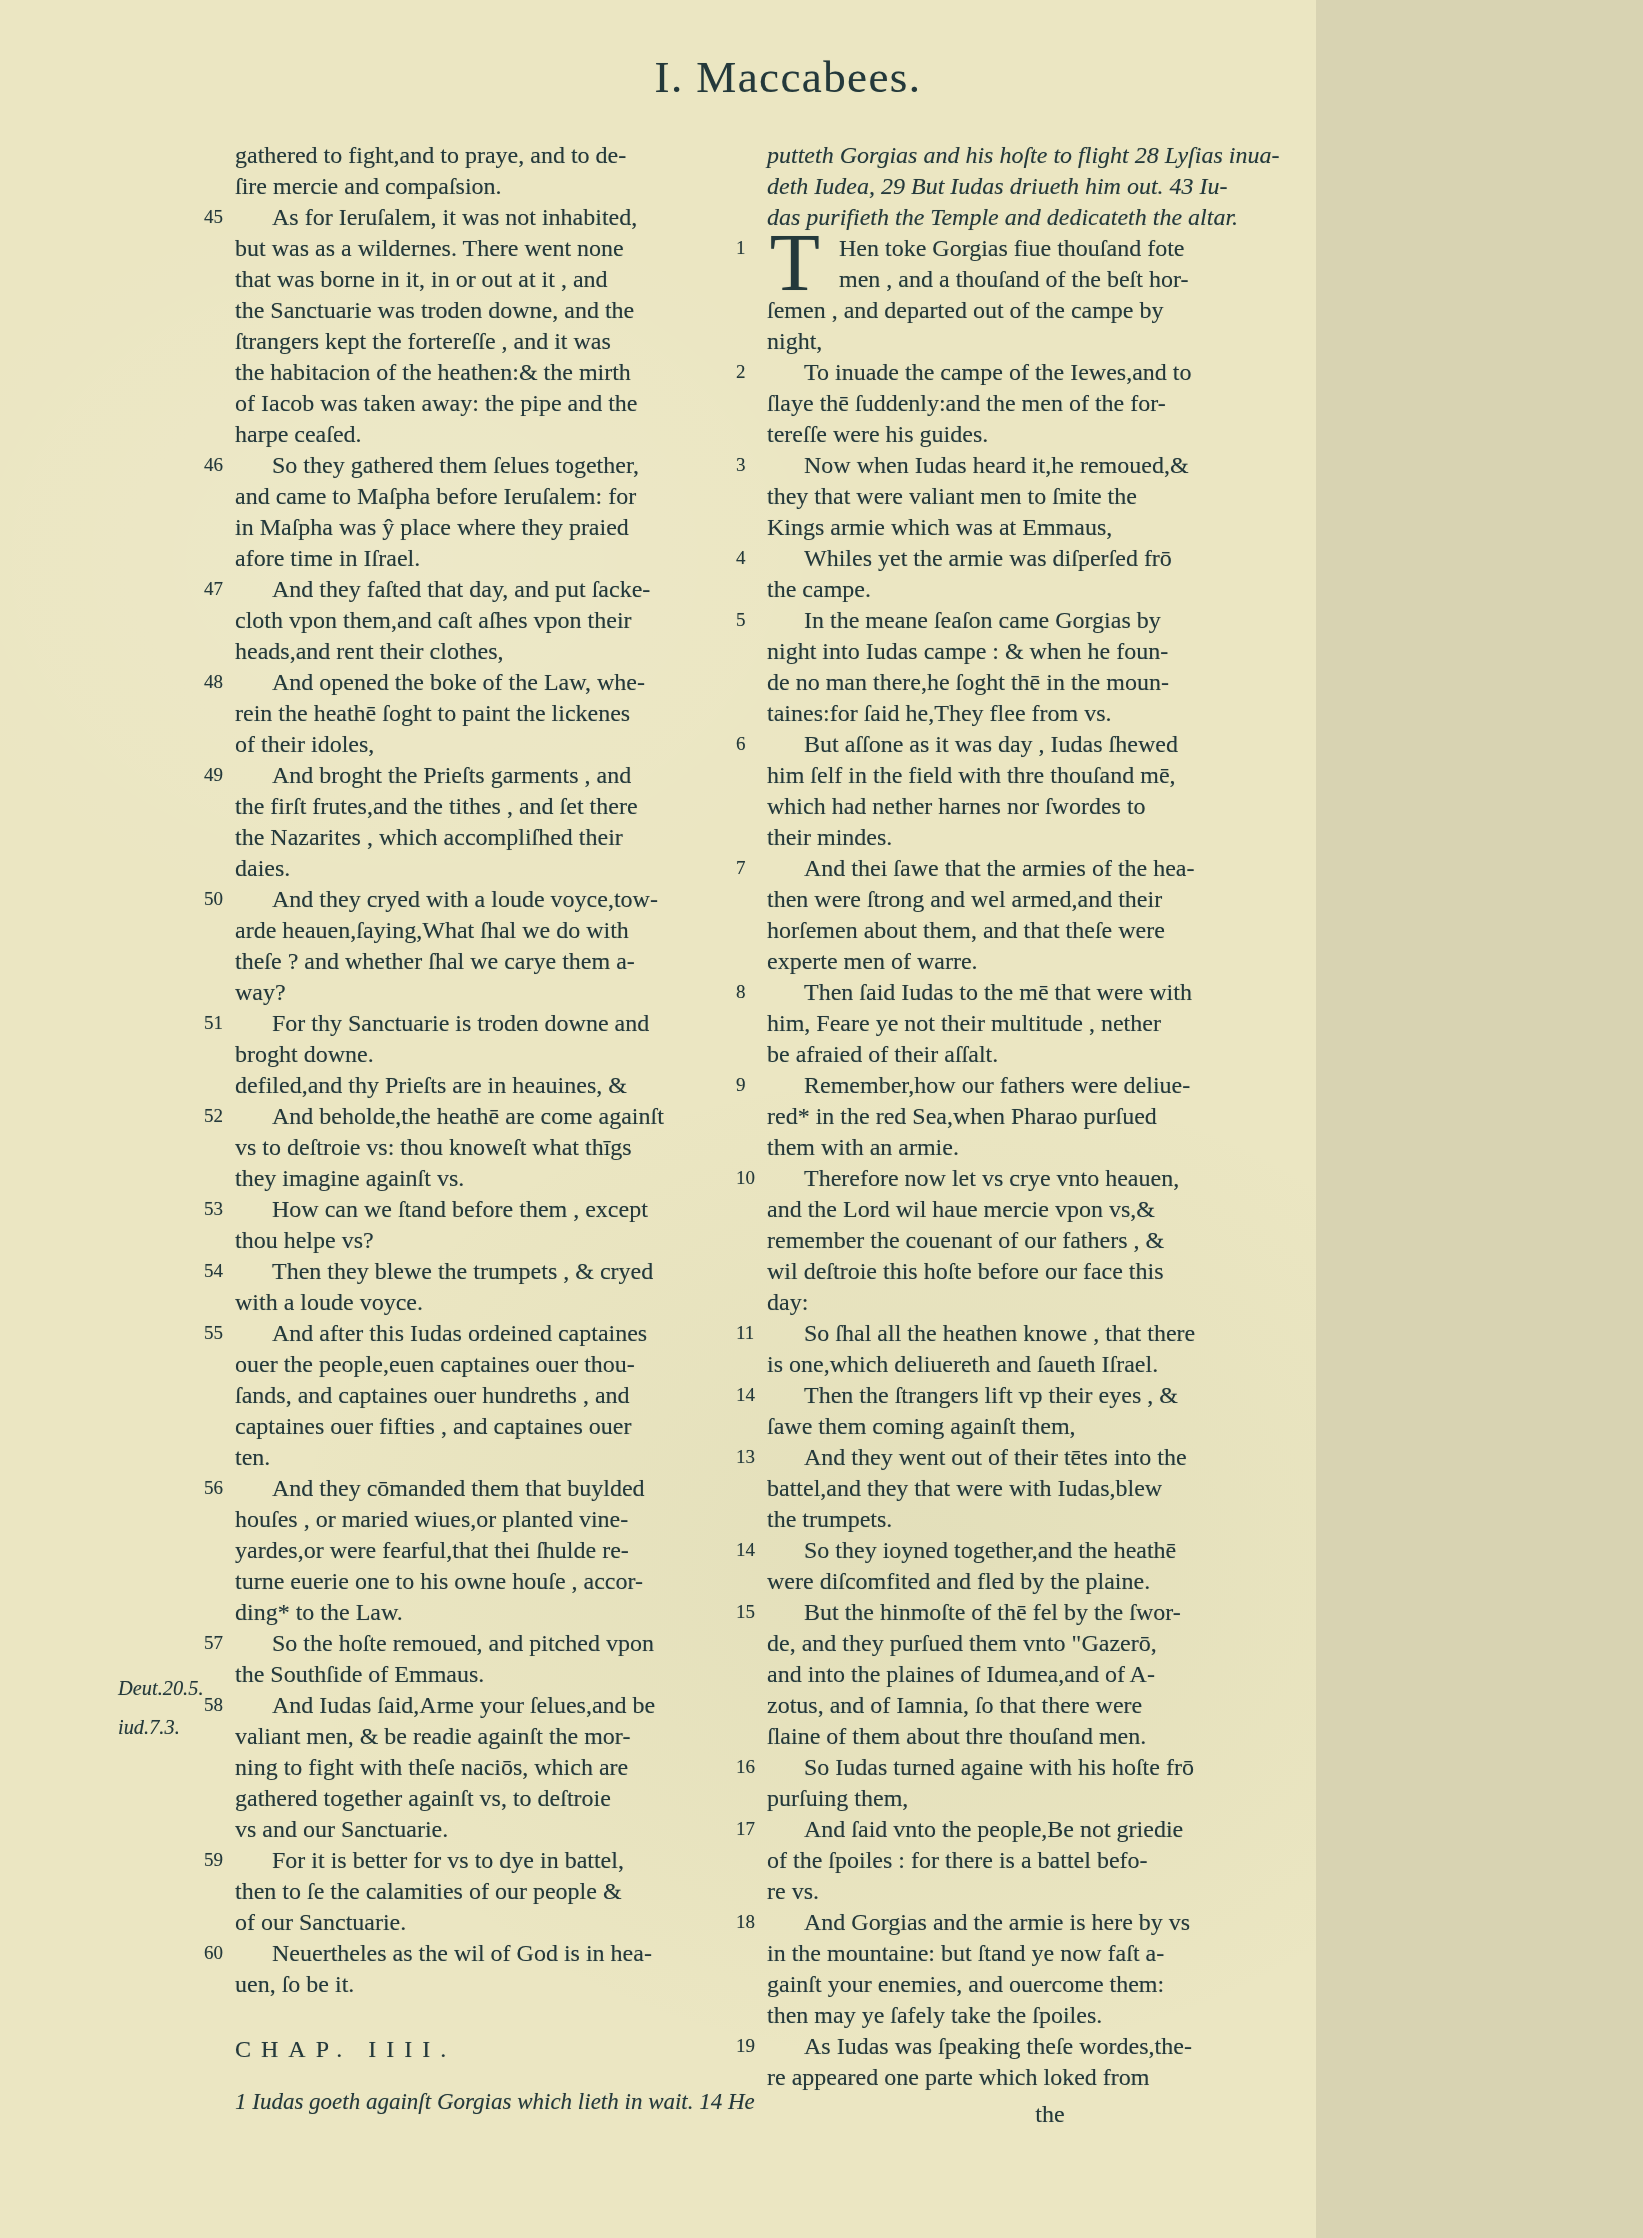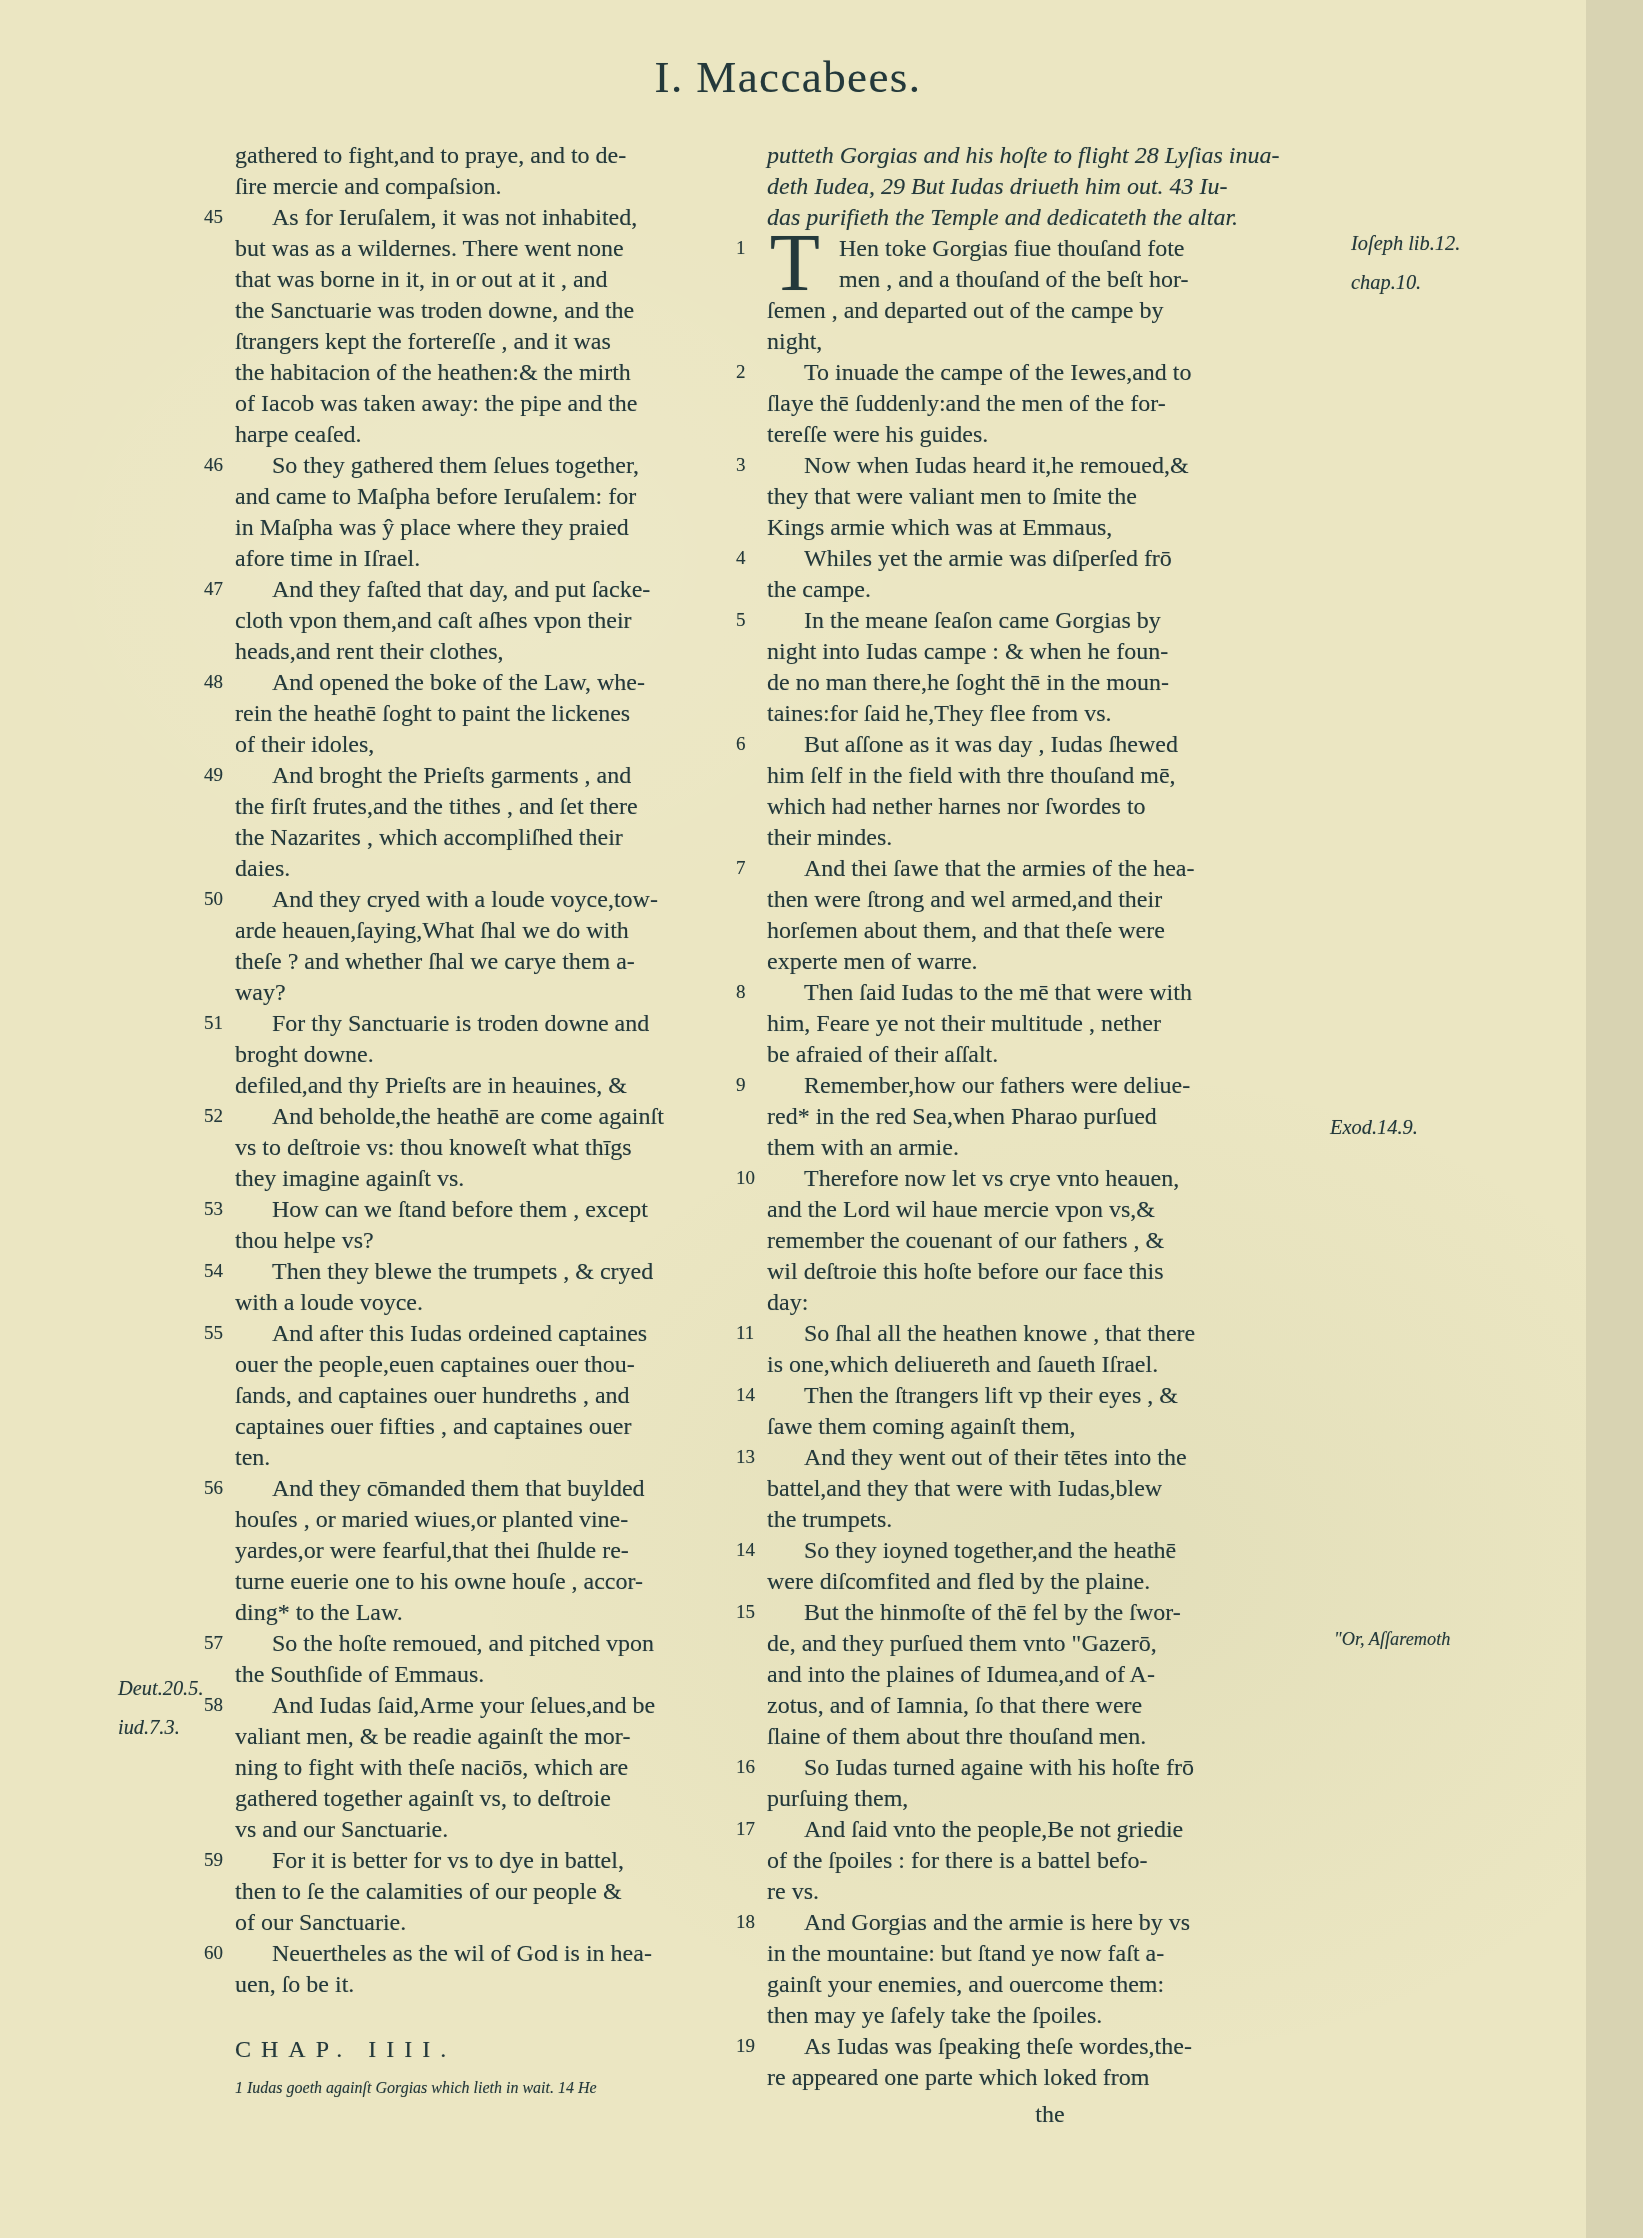--- a/index.html
+++ b/index.html
@@ -2,21 +2,21 @@
 <html style="font-size:11.3px"><head>
 <meta charset="utf-8">
 <style>
   html,body{margin:0;padding:0;}
   body{
     width:1644px;height:2239px;
     background:#d8d3b2;
     font-family:"Liberation Serif","DejaVu Serif",serif;
   }
   .page{
-    position:relative;width:1586px;height:2239px;overflow:hidden;
+    position:relative;width:1316px;height:2239px;overflow:hidden;
     background:
       radial-gradient(846px 634px at 30% 25%, rgba(255,255,255,0.10), rgba(0,0,0,0) 60%),
       radial-gradient(987px 775px at 70% 70%, rgba(120,130,80,0.07), rgba(0,0,0,0) 65%),
       #ebe6c2;
     color:#24393b;
   }
   .ink{ text-shadow:0 0 0.7px rgba(30,55,55,0.35); }
   .page-title{
     position:absolute;left:233px;top:51px;width:1110px;
     text-align:center;font-size:45px;letter-spacing:1.4px;
@@ -38,22 +38,22 @@
   .dropcap{
     position:absolute;left:2.8px;top:-2.8px;
     font-size:82px;line-height:65px;letter-spacing:0;
   }
   .argument .vline, .italic{ font-style:italic; }
   .chap-head{
     margin-top:34px;height:31px;line-height:31px;
     font-size:24px;letter-spacing:10px;white-space:nowrap;
   }
   .chap-summary{
-    margin-top:7px;height:31px;line-height:31px;
-    font-size:16px;font-style:italic;white-space:nowrap;
+    margin-top:21px;height:31px;line-height:31px;
+    font-size:23px;font-style:italic;white-space:nowrap;
   }
   .catchword{
     margin-top:5.6px;height:31px;line-height:31px;
     text-align:center;padding-right:28px;font-size:24px;
   }
   .mnote{
     position:absolute;font-style:italic;font-size:20.4px;line-height:39px;
     white-space:nowrap;
   }
   .mnote.small{ font-size:18.3px; }

